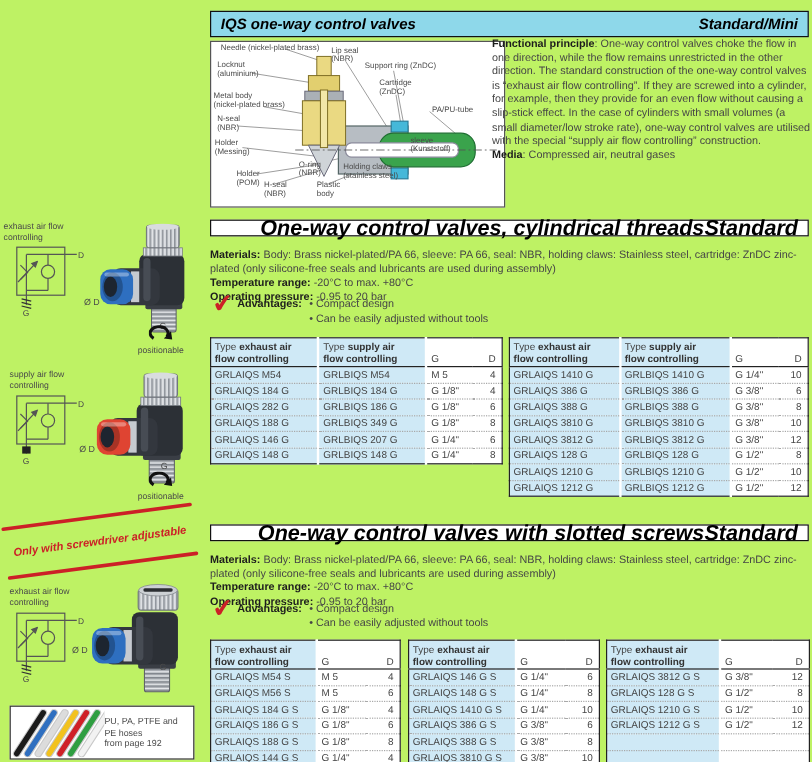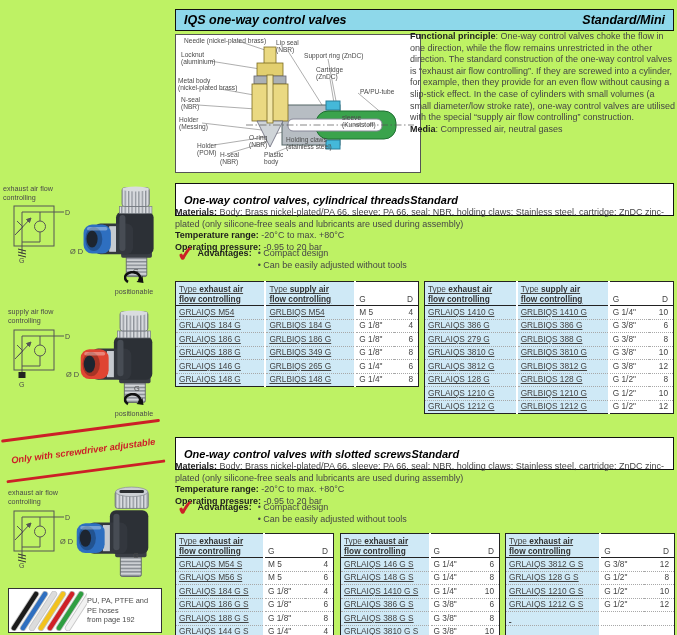--- a/index.html
+++ b/index.html
@@ -4,23 +4,23 @@
 <style>
   html,body{margin:0;padding:0;background:#fff;}
   .page{position:relative;width:677px;height:635px;background:#bef264;overflow:hidden;
         font-family:"Liberation Sans",sans-serif;color:#444;}
   .abs{position:absolute;}
 
   
   .main-header{left:175px;top:9px;width:499px;height:22px;background:var(--header_bg,#8ed8ea);
     border:1.6px solid #111;box-sizing:border-box;display:flex;justify-content:space-between;
     align-items:center;padding:0 8px;font-weight:bold;font-style:italic;font-size:12.5px;color:#000;}
-  .section-header{width:499px;height:33px;background:#fff;border:1.6px solid #111;box-sizing:border-box;
-    display:flex;justify-content:flex-start;align-items:center;padding:0 8px;
-    font-weight:bold;font-style:italic;font-size:11px;color:#000;}
+  .section-header{width:499px;height:14px;background:#fff;border:1.6px solid #111;box-sizing:border-box;
+    display:flex;justify-content:flex-end;align-items:center;padding:0 8px;
+    font-weight:bold;font-style:italic;font-size:18px;color:#000;}
 
   
   .diagram-box{left:175px;top:34px;width:246px;height:139px;border:1px solid #555;box-sizing:border-box;background:#fff;}
   .dlabel{position:absolute;font-size:6.6px;line-height:7.4px;color:#4a4a4a;white-space:pre-line;}
 
   
   .functional{left:410px;top:31px;width:267px;font-size:9px;line-height:11.6px;color:#464646;}
   .functional b,.mat b{color:#1d1d1d;}
   .mat{font-size:9px;line-height:11.6px;color:#464646;width:502px;}
   .advantages{display:flex;align-items:flex-start;font-size:9px;color:#464646;}
@@ -31,21 +31,21 @@
   .adv-list div::before{content:"• ";}
 
   
   table{position:absolute;border-collapse:collapse;table-layout:fixed;font-size:8.3px;color:#444;
         border:1.3px solid #222;background:#fff;}
   th{font-weight:normal;text-align:left;vertical-align:bottom;white-space:pre-line;
      padding:1px 3px;height:21px;line-height:9.3px;border-bottom:1.6px solid #222;}
   th b{font-weight:bold;color:#333;}
   td{padding:0 3px;height:12.5px;line-height:11px;}
   tbody tr:not(:first-child) td{border-top:1px dotted #a8a8a8;}
-  th.hl,td.hl{background:var(--table_hl,#cfe9f6);border-right:2.5px solid #fff;text-decoration:underline;}
+  th.hl,td.hl{background:var(--table_hl,#cfe9f6);border-right:2.5px solid #fff;}
   th:last-child,td:last-child{text-align:right;padding-right:5px;}
   #t-cyl-left{left:175px;top:281px;width:244px;}
   #t-cyl-right{left:424px;top:281px;width:250px;}
   #t-slot-1{left:175px;top:533px;width:159px;}
   #t-slot-2{left:340px;top:533px;width:160px;}
   #t-slot-3{left:505px;top:533px;width:170px;}
 
   
   .side-label{font-size:7.2px;line-height:8.6px;color:#4a4a4a;white-space:pre-line;}
   .pos{display:flex;flex-direction:column;align-items:center;width:60px;}
@@ -229,34 +229,34 @@
           <td>M 5</td>
           <td>4</td>
         </tr>
         <tr>
           <td class="hl">GRLAIQS 184 G</td>
           <td class="hl">GRLBIQS 184 G</td>
           <td>G 1/8"</td>
           <td>4</td>
         </tr>
         <tr>
-          <td class="hl">GRLAIQS 186 G</td>
+          <td class="hl">GRLAIQS 282 G</td>
           <td class="hl">GRLBIQS 186 G</td>
           <td>G 1/8"</td>
           <td>6</td>
         </tr>
         <tr>
           <td class="hl">GRLAIQS 188 G</td>
           <td class="hl">GRLBIQS 349 G</td>
           <td>G 1/8"</td>
           <td>8</td>
         </tr>
         <tr>
           <td class="hl">GRLAIQS 146 G</td>
-          <td class="hl">GRLBIQS 265 G</td>
+          <td class="hl">GRLBIQS 207 G</td>
           <td>G 1/4"</td>
           <td>6</td>
         </tr>
         <tr>
           <td class="hl">GRLAIQS 148 G</td>
           <td class="hl">GRLBIQS 148 G</td>
           <td>G 1/4"</td>
           <td>8</td>
         </tr>
       </tbody>
@@ -285,21 +285,21 @@
           <td>G 1/4"</td>
           <td>10</td>
         </tr>
         <tr>
           <td class="hl">GRLAIQS 386 G</td>
           <td class="hl">GRLBIQS 386 G</td>
           <td>G 3/8"</td>
           <td>6</td>
         </tr>
         <tr>
-          <td class="hl">GRLAIQS 279 G</td>
+          <td class="hl">GRLAIQS 388 G</td>
           <td class="hl">GRLBIQS 388 G</td>
           <td>G 3/8"</td>
           <td>8</td>
         </tr>
         <tr>
           <td class="hl">GRLAIQS 3810 G</td>
           <td class="hl">GRLBIQS 3810 G</td>
           <td>G 3/8"</td>
           <td>10</td>
         </tr>

